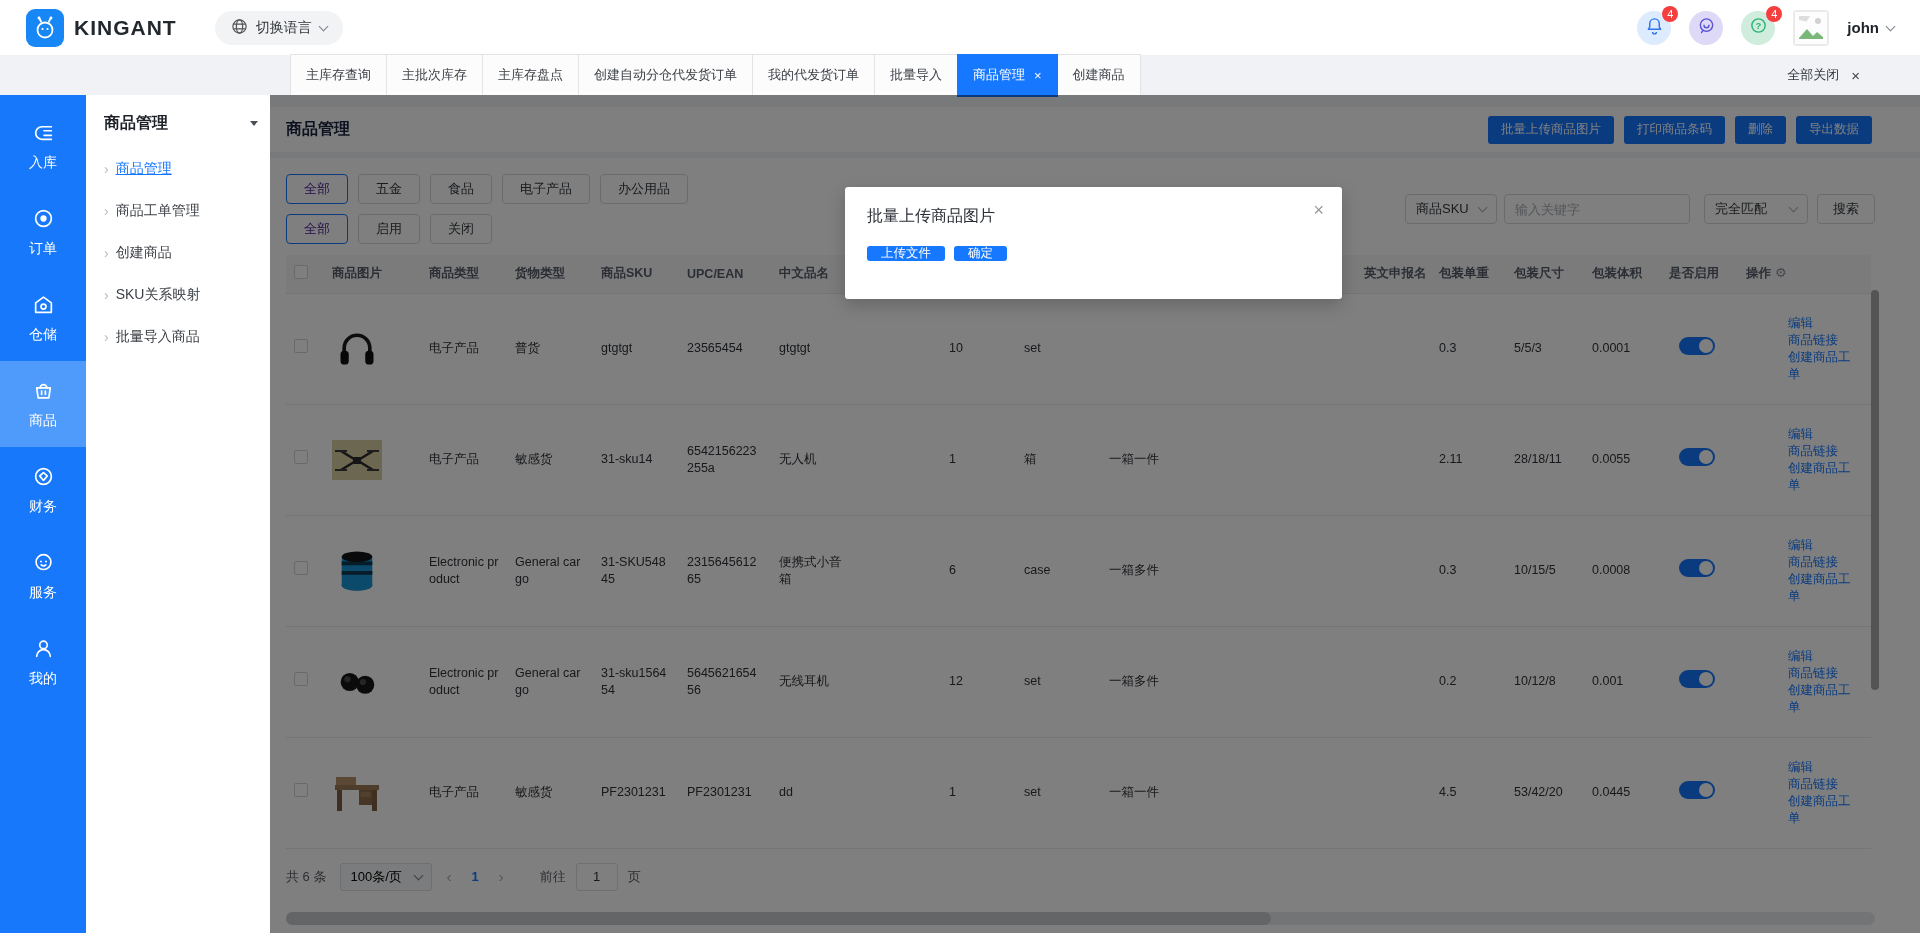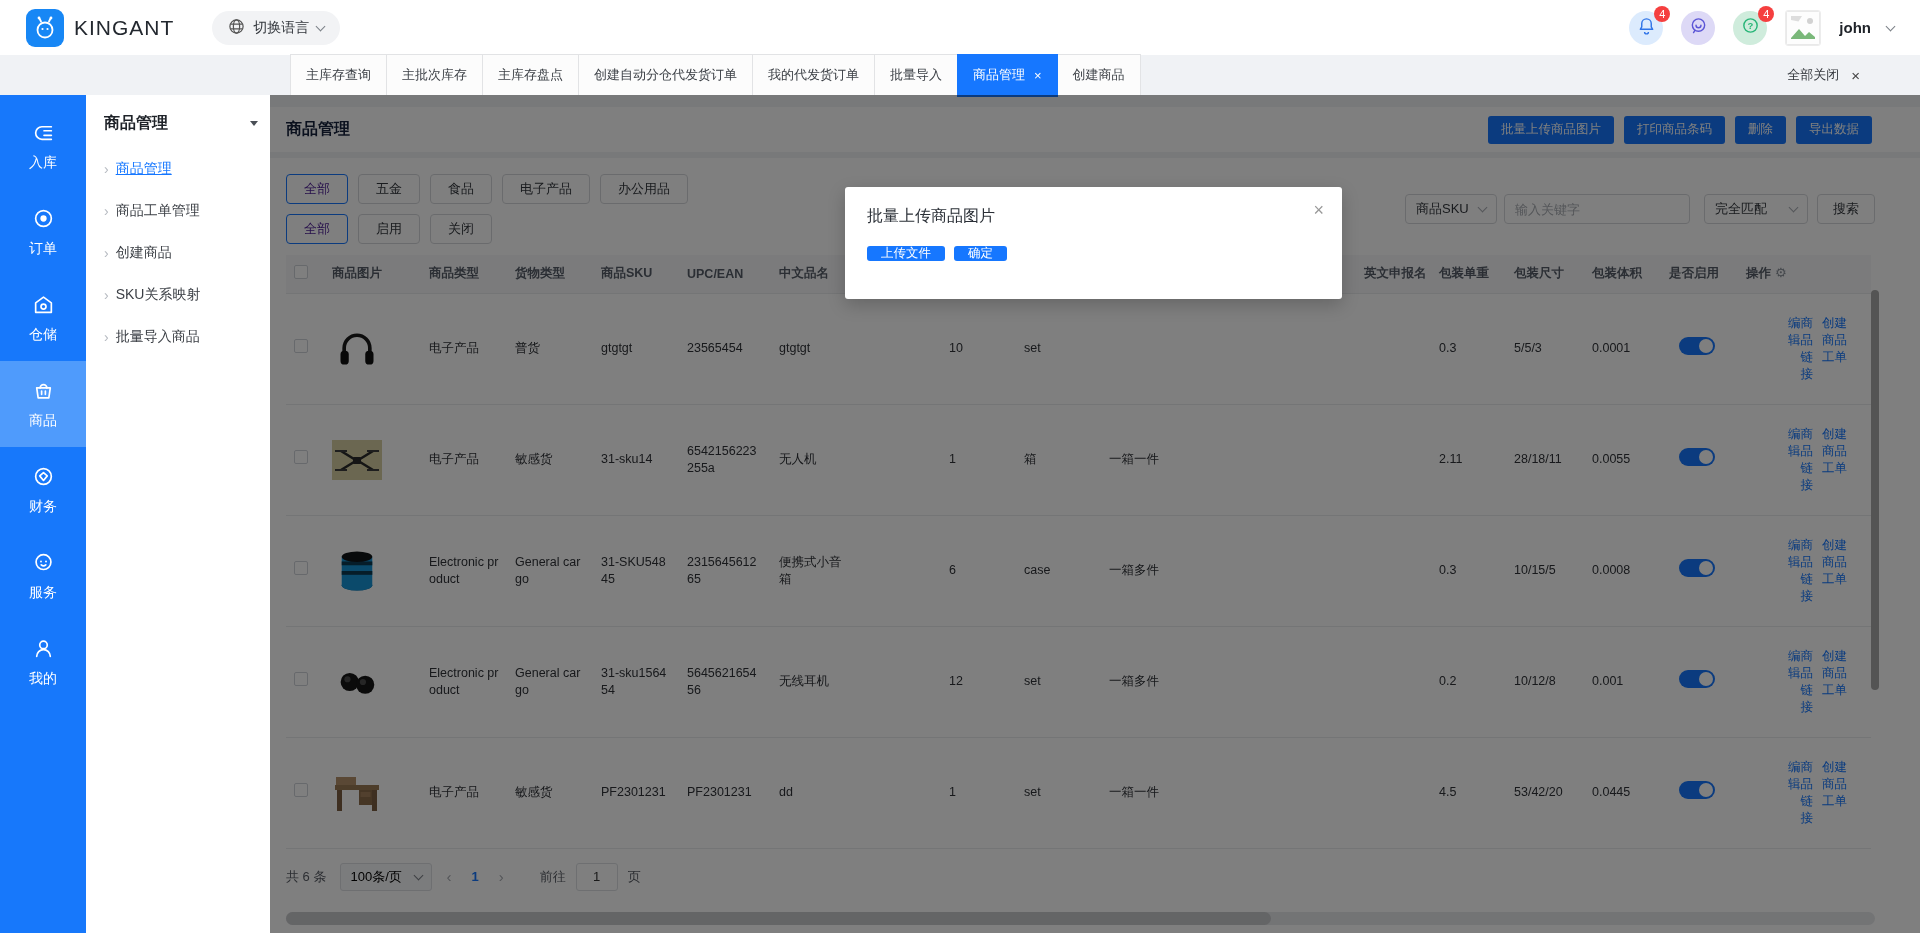--- a/index.html
+++ b/index.html
@@ -3,28 +3,28 @@
 <meta charset="utf-8">
 <style>
 * { margin:0; padding:0; box-sizing:border-box; }
 html,body { width:1920px; height:945px; overflow:hidden;
   font-family:"Liberation Sans","DejaVu Sans",sans-serif; background:#fff; color:#303338; }
 a { text-decoration:none; }
 
 
 .hdr { height:55px; display:flex; align-items:center; padding:0 26px; background:#fff; }
 .logo-sq { width:38px; height:38px; border-radius:9px; background:#1787f5; display:flex; align-items:center; justify-content:center; }
-.brand { font-size:21px; font-weight:normal; color:#23282f; margin-left:10px; letter-spacing:1px; }
+.brand { font-size:21px; font-weight:bold; color:#23282f; margin-left:10px; letter-spacing:1px; }
 .lang-pill { margin-left:38px; height:34px; border-radius:17px; background:#f2f3f5; display:flex; align-items:center; gap:8px; padding:0 16px; font-size:14px; color:#33373d; cursor:pointer; }
 .hdr-right { margin-left:auto; display:flex; align-items:center; gap:18px; }
 .circ { width:34px; height:34px; border-radius:50%; display:flex; align-items:center; justify-content:center; position:relative; cursor:pointer; }
 .circ.bell { background:#dcebfd; } .circ.chat { background:#ddd9f6; } .circ.help { background:#cfecdc; }
 .badge { position:absolute; top:-5px; right:-7px; min-width:16px; height:16px; border-radius:8px; background:#f53f3f; color:#fff; font-size:11px; display:flex; align-items:center; justify-content:center; padding:0 4px; }
 .avatar { width:36px; height:36px; background:#fff; border:1px solid #ececec; border-radius:3px; overflow:hidden; cursor:pointer; }
-.uname { font-weight:bold; font-size:15px; color:#1f2329; display:flex; align-items:center; gap:16px; cursor:pointer; }
+.uname { font-weight:bold; font-size:15px; color:#1f2329; display:flex; align-items:center; gap:8px; cursor:pointer; }
 .chev { display:inline-block; width:7px; height:7px; border-right:1.6px solid #7b8087; border-bottom:1.6px solid #7b8087; transform:rotate(45deg); margin-top:-3px; }
 
 
 .tab-strip { height:40px; background:#f0f2f5; display:flex; align-items:center; padding:0 60px 0 290px; }
 .tab { height:43px; padding:0 15px; display:flex; align-items:center; background:#fcfcfc; border:1px solid #e2e3e5; font-size:13px; color:#3c4046; margin-right:-1px; cursor:pointer; white-space:nowrap; }
 .tab.active { background:#1677ff; border-color:#1677ff; color:#fff; z-index:1; }
 .tab .tx { margin-left:9px; font-size:13px; }
 .close-all { margin-left:auto; display:flex; align-items:center; gap:12px; font-size:13px; color:#33373d; cursor:pointer; }
 .close-all .x { font-size:15px; color:#444; }
 
@@ -64,21 +64,21 @@
 
 
 .tblwrap { margin-top:11px; }
 table { border-collapse:collapse; table-layout:fixed; width:1585px; }
 th { background:#f6f7f9; font-size:12.5px; color:#565d68; font-weight:bold; text-align:left; padding:0 8px; height:38px; border-bottom:1px solid #e8eaed; white-space:nowrap; overflow:hidden; }
 td { font-size:12.5px; color:#303338; padding:8px; border-bottom:1px solid #e8eaed; vertical-align:middle; word-break:break-all; height:111px; line-height:17px; }
 .cb { display:inline-block; width:14px; height:14px; border:1px solid #cfd3d9; border-radius:2px; background:#fff; cursor:pointer; }
 .imgbox { width:50px; height:50px; display:flex; align-items:center; justify-content:center; }
 .tog { display:inline-block; width:36px; height:18px; border-radius:9px; background:#1677ff; position:relative; cursor:pointer; margin-left:10px; }
 .tog::after { content:""; position:absolute; top:2px; right:2px; width:14px; height:14px; border-radius:50%; background:#fff; }
-.ops { width:66px; margin-left:42px; display:flex; flex-direction:row; }
+.ops { width:66px; margin-left:42px; display:flex; flex-direction:column; }
 .ops a { color:#1677ff; font-size:12.5px; line-height:17px; word-break:break-all; cursor:pointer; }
 .gear { color:#8a9099; font-size:13px; margin-left:4px; font-family:"DejaVu Sans",sans-serif; }
 
 
 .pgn { display:flex; align-items:center; margin-top:14px; font-size:13px; color:#5a5e66; }
 .pgn .tot { margin-right:14px; }
 .sel-size { width:92px; height:28px; border:1px solid #dcdfe3; border-radius:3px; background:#f7f8fa; display:flex; align-items:center; justify-content:space-between; padding:0 9px; font-size:13px; color:#000000; cursor:pointer; }
 .pg-arrow { color:#a8abb2; font-size:15px; padding:0 14px; cursor:pointer; }
 .pg-num { color:#1677ff; font-weight:bold; cursor:pointer; padding:0 6px; }
 .goto { margin-left:22px; display:flex; align-items:center; gap:10px; }

